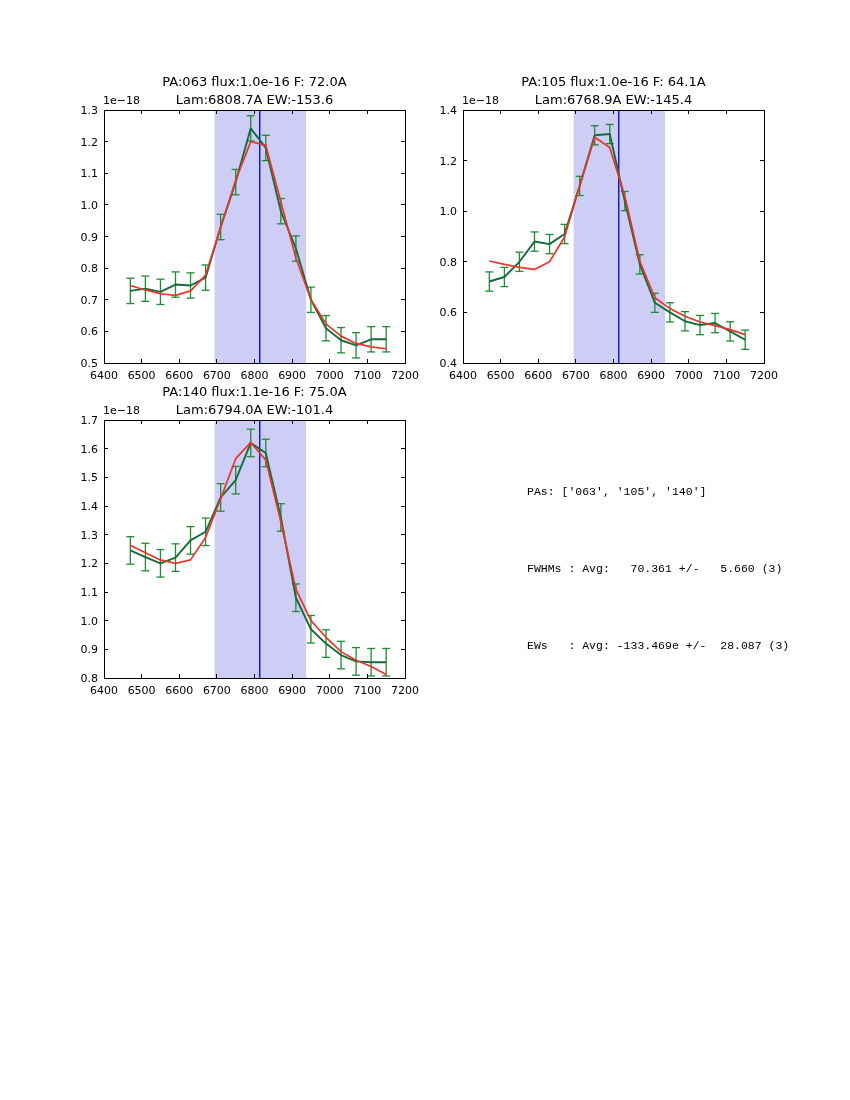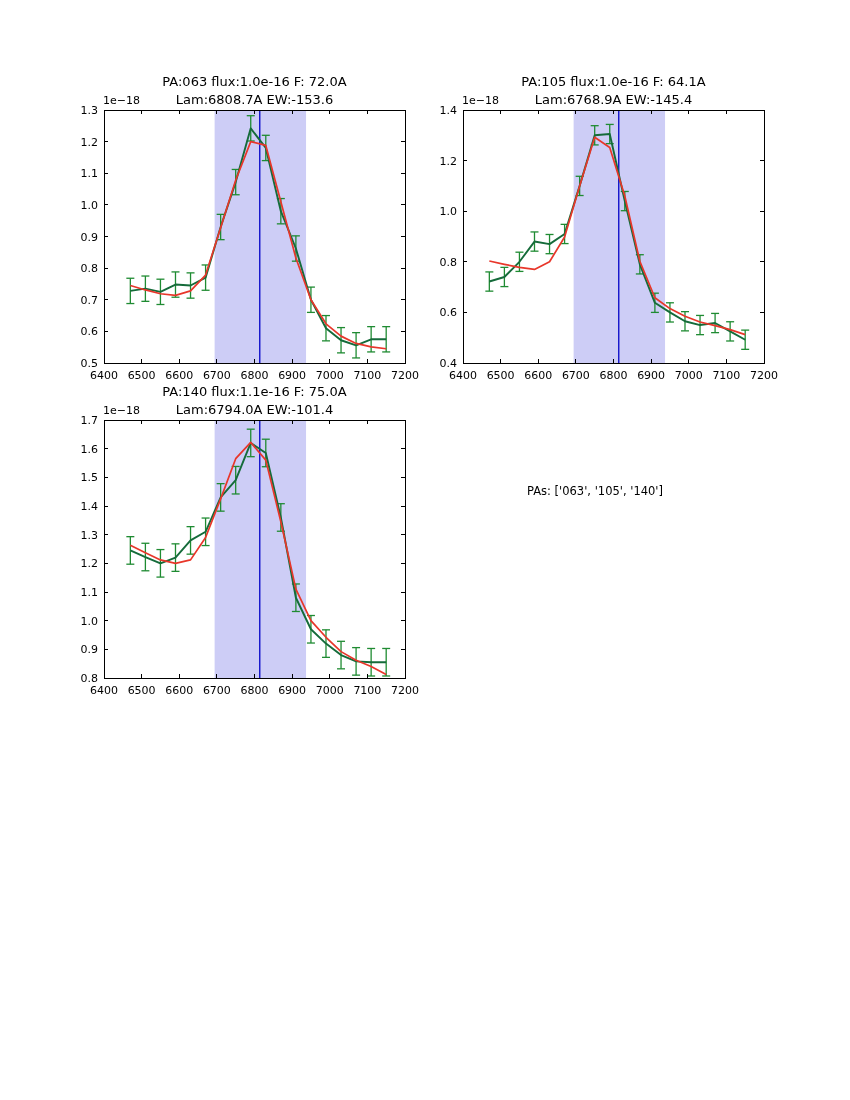--- a/index.html
+++ b/index.html
@@ -2,21 +2,21 @@
 <html><head>
 <meta charset="utf-8">
 <style>
   html,body{margin:0;padding:0;background:#ffffff;}
   #page{position:relative;width:850px;height:1100px;background:#ffffff;overflow:hidden;
         font-family:"DejaVu Sans",sans-serif;}
   #figure-svg{position:absolute;left:0;top:0;}
   #stats-panel{position:absolute;left:527px;top:428px;color:#000;
                font-size:11.5px;line-height:25.6px;white-space:pre;
                font-family:"DejaVu Sans",sans-serif;}
-  .stats-line{white-space:pre;}
+  .stats-line{white-space:pre;font-family:Liberation Mono, monospace;}
   text{font-family:"DejaVu Sans",sans-serif;fill:#000;}
 </style>
 </head>
 <body>
 
 <div id="page">
   <svg id="figure-svg" width="850" height="1100" viewBox="0 0 850 1100">
       <g>
         <rect x="214.6175" y="110" width="91.42874999999998" height="253" fill="#cdcdf6"></rect>
         <line x1="259.7675" y1="110" x2="259.7675" y2="363" stroke="#0000c8" stroke-width="1.3"></line>
@@ -379,14 +379,16 @@
           <line x1="405" y1="419.99999999999994" x2="401" y2="419.99999999999994" stroke="#000000" stroke-width="1" shape-rendering="crispEdges"></line>
           <text x="98" y="423.99999999999994" font-size="11" text-anchor="end">1.7</text>
         </g>
         <text x="254.5" y="396" font-size="13" text-anchor="middle">PA:140 flux:1.1e-16 F: 75.0A</text>
         <text x="254.5" y="414" font-size="13" text-anchor="middle">Lam:6794.0A EW:-101.4</text>
         <text x="103" y="414" font-size="11" text-anchor="start">1e−18</text>
       </g>
     </svg>
   <div id="stats-panel">
     <div class="stats-line">PAs: ['063', '105', '140']</div>
+    <div class="stats-line">FWHMs : Avg:   70.361 +/-   5.660 (3)</div>
+    <div class="stats-line">EWs   : Avg: -133.469e +/-  28.087 (3)</div>
   </div>
 </div>
 
 </body></html>

